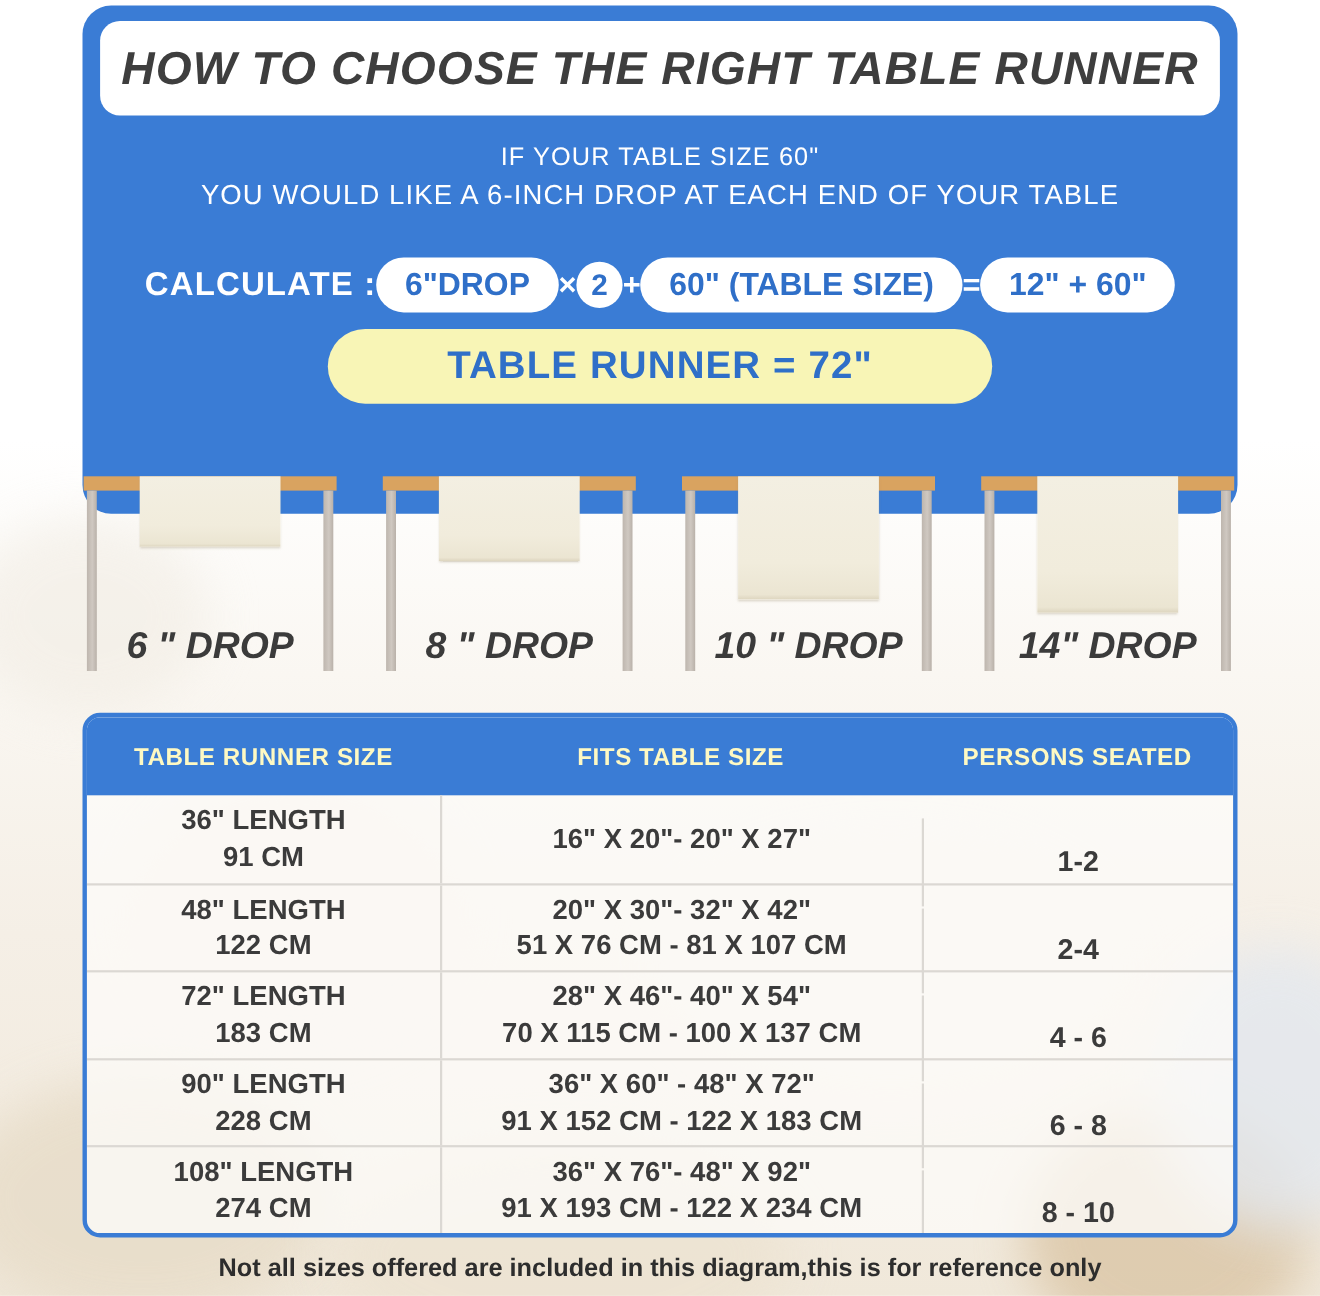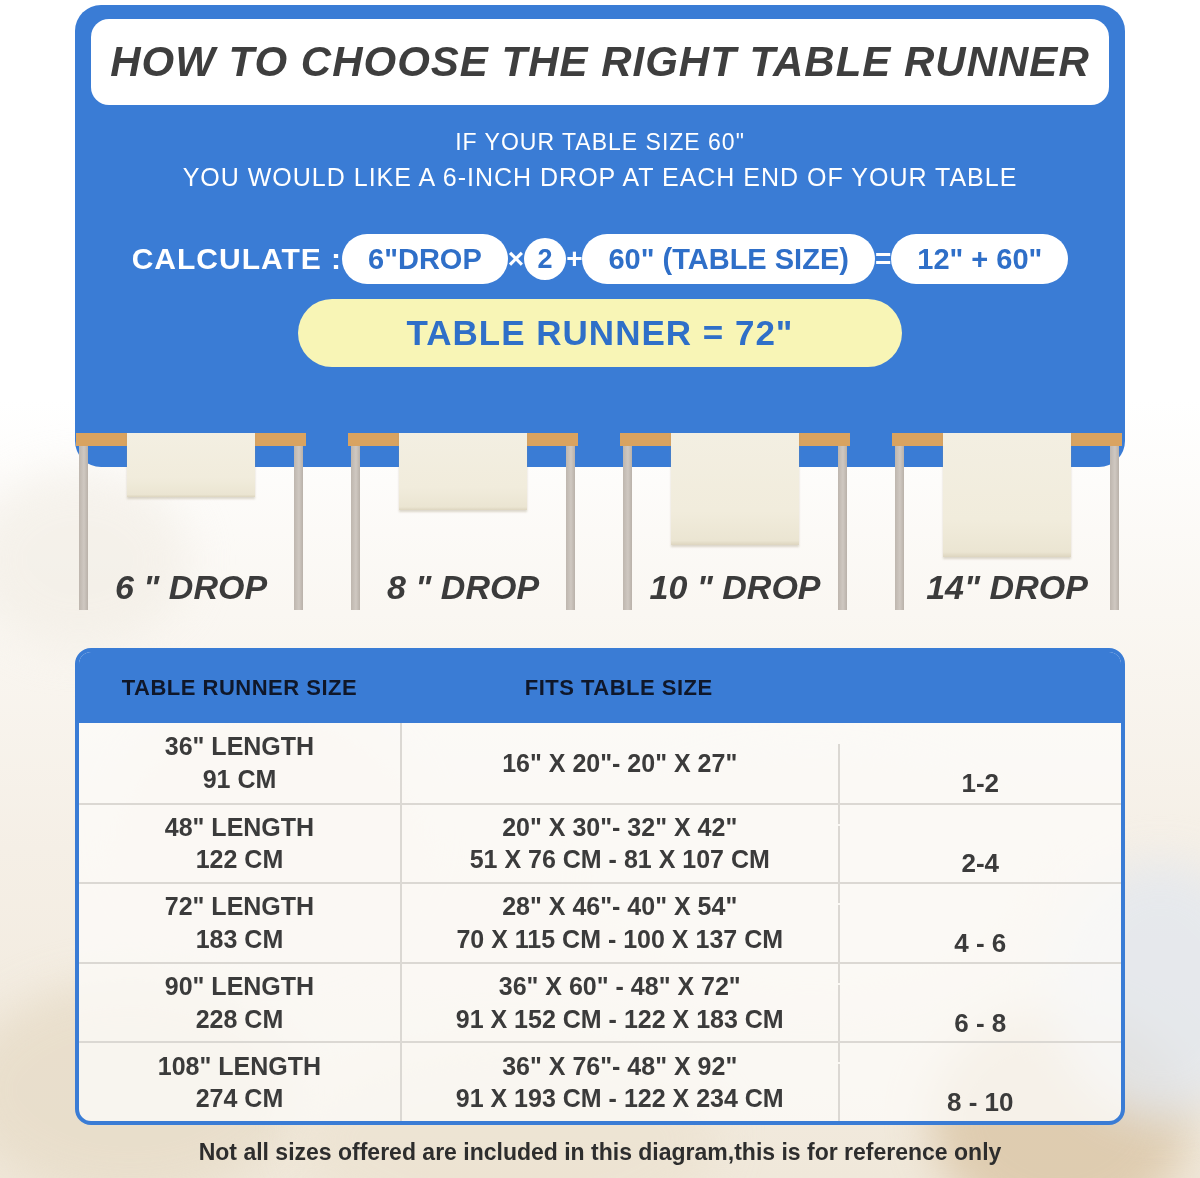--- a/index.html
+++ b/index.html
@@ -95,21 +95,21 @@
   .chart-card {
     position: absolute; left: 75px; top: 648px; width: 1050px; height: 477px;
     border: 4px solid #3a7cd5; border-radius: 16px; overflow: hidden;
     background: rgba(252,251,248,0.78);
   }
   .cols { display: grid; grid-template-columns: 30.8% 42% 27.2%; }
   .chart-head {
     height: 71px; background: #3a7cd5; align-items: center;
   }
   .chart-head .hcell {
-    text-align: center; color: #0f172a; font-weight: bold; font-size: 22px;
+    text-align: center; color: #fef9c3; font-weight: bold; font-size: 22px;
     letter-spacing: .5px;
   }
   .chart-row { height: 79.6px; align-items: center; }
   .chart-row + .chart-row { border-top: 2px solid #dbd8d3; }
   .cell { text-align: center; color: #3b3b3b; font-weight: bold; line-height: 1.3;
     height: 100%; display: flex; flex-direction: column; justify-content: center; }
   .cell + .cell { border-left: 2px solid #dbd8d3; }
   .cell .ln { font-size: 25px; }
   .cell.persons { font-size: 26px; margin-top: 42px; }
 
@@ -180,20 +180,21 @@
     <div class="leg r"></div>
     <div class="runner" style="height: 124px;"></div>
     <div class="drop-label">14" DROP</div>
   </div>
 </div>
 
 <div class="chart-card">
   <div class="cols chart-head">
     <div class="hcell">TABLE RUNNER SIZE</div>
     <div class="hcell">FITS TABLE SIZE</div>
+    <div class="hcell">PERSONS SEATED</div>
   </div>
 
   <div class="cols chart-row">
     <div class="cell">
       <span class="ln">36" LENGTH</span>
       <span class="ln">91 CM</span>
     </div>
     <div class="cell">
       <span class="ln">16" X 20"- 20" X 27"</span>
     </div>

